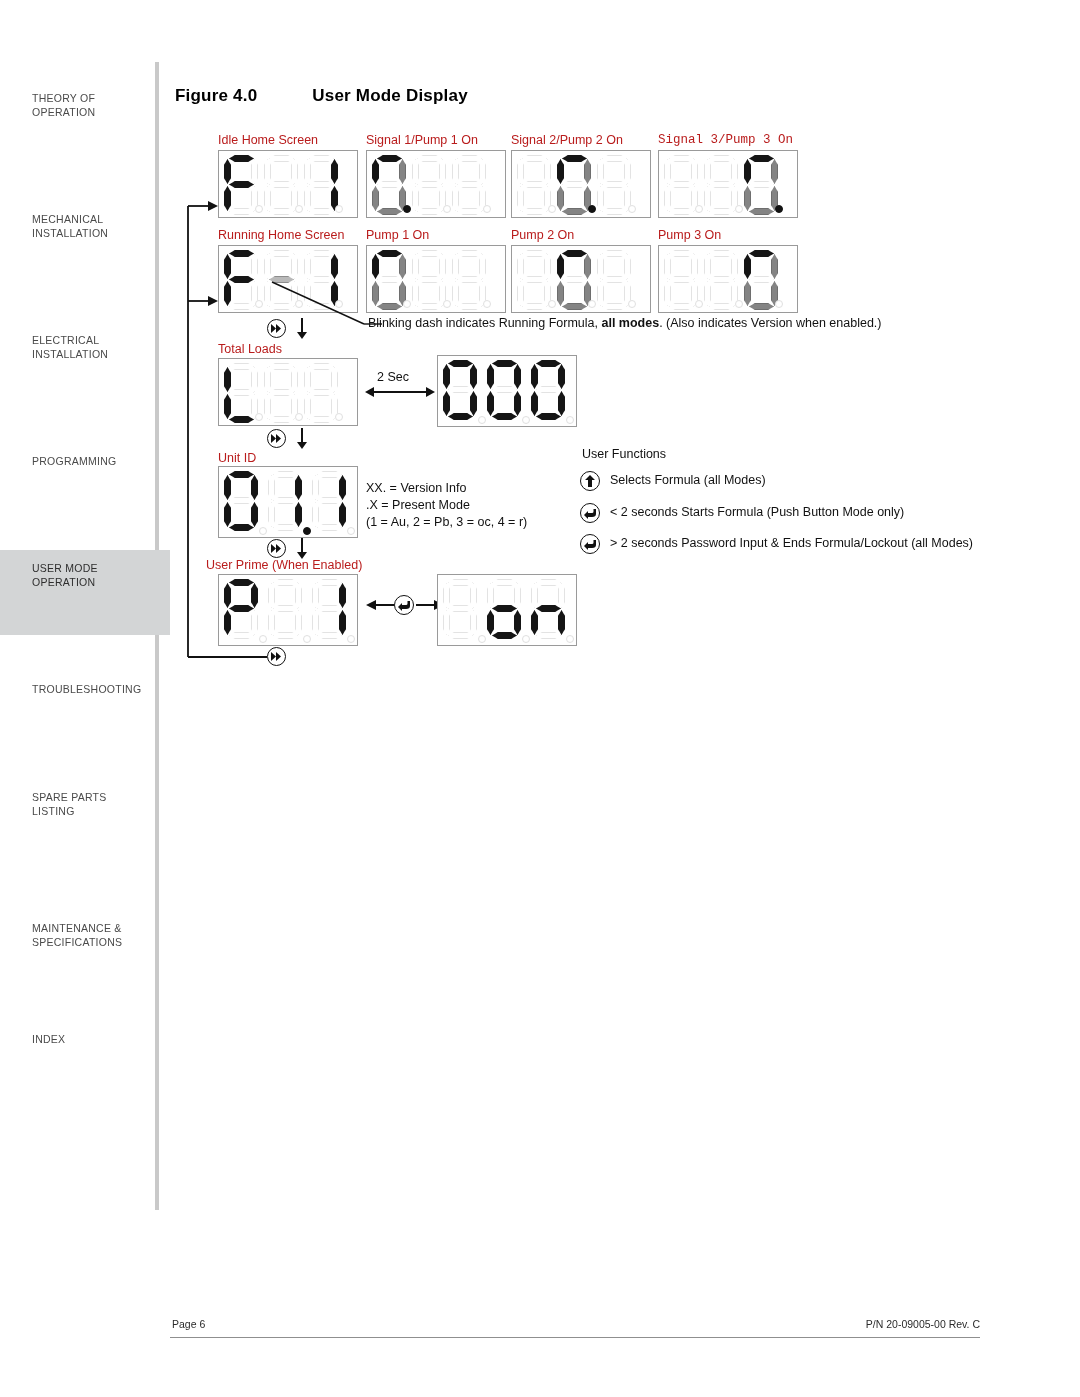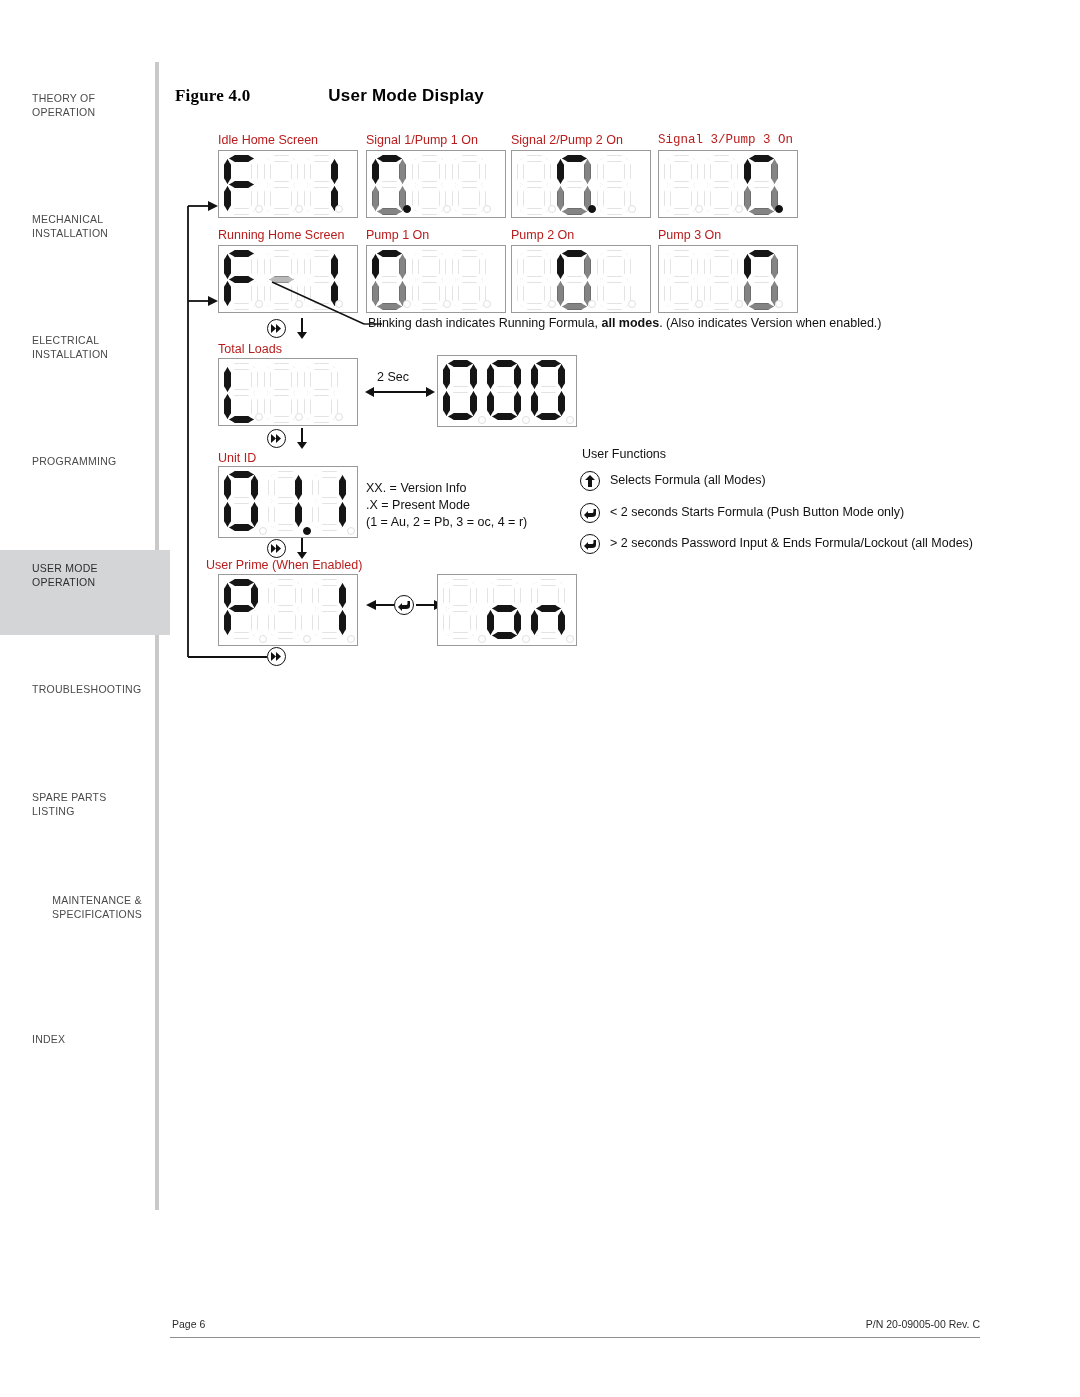--- a/index.html
+++ b/index.html
@@ -41,22 +41,22 @@
   }
 
   
   #main { position:absolute; left:170px; top:0; width:910px; height:1397px; }
 
   #fig-head {
     position:absolute; left:5px; top:86px;
     font-size:17px; font-weight:bold; color:#000;
     letter-spacing:0.2px;
   }
-  #fig-head .num { display:inline-block;font-family:Liberation Serif, serif; }
-  #fig-head .ttl { display:inline-block; margin-left:78px; }
+  #fig-head .num { display:inline-block; }
+  #fig-head .ttl { display:inline-block; margin-left:55px; }
 
   
   .panel {
     position:absolute;
     border:1px solid #9a9a9a;
     background:#ffffff;
     display:flex;
     align-items:flex-start;
     padding:2px 3px;
   }
@@ -178,21 +178,21 @@
       <div>USER MODE</div>
       <div>OPERATION</div>
     </div>
     <div class="side-item" style="top: 683px;">
       <div>TROUBLESHOOTING</div>
     </div>
     <div class="side-item" style="top: 791px;">
       <div>SPARE PARTS</div>
       <div>LISTING</div>
     </div>
-    <div class="side-item" style="top: 894px; text-align: center;">
+    <div class="side-item" style="top: 922px;">
       <div>MAINTENANCE &amp;</div>
       <div>SPECIFICATIONS</div>
     </div>
     <div class="side-item" style="top: 1033px;">
       <div>INDEX</div>
     </div>
   </div>
 
 <div id="main">
 

